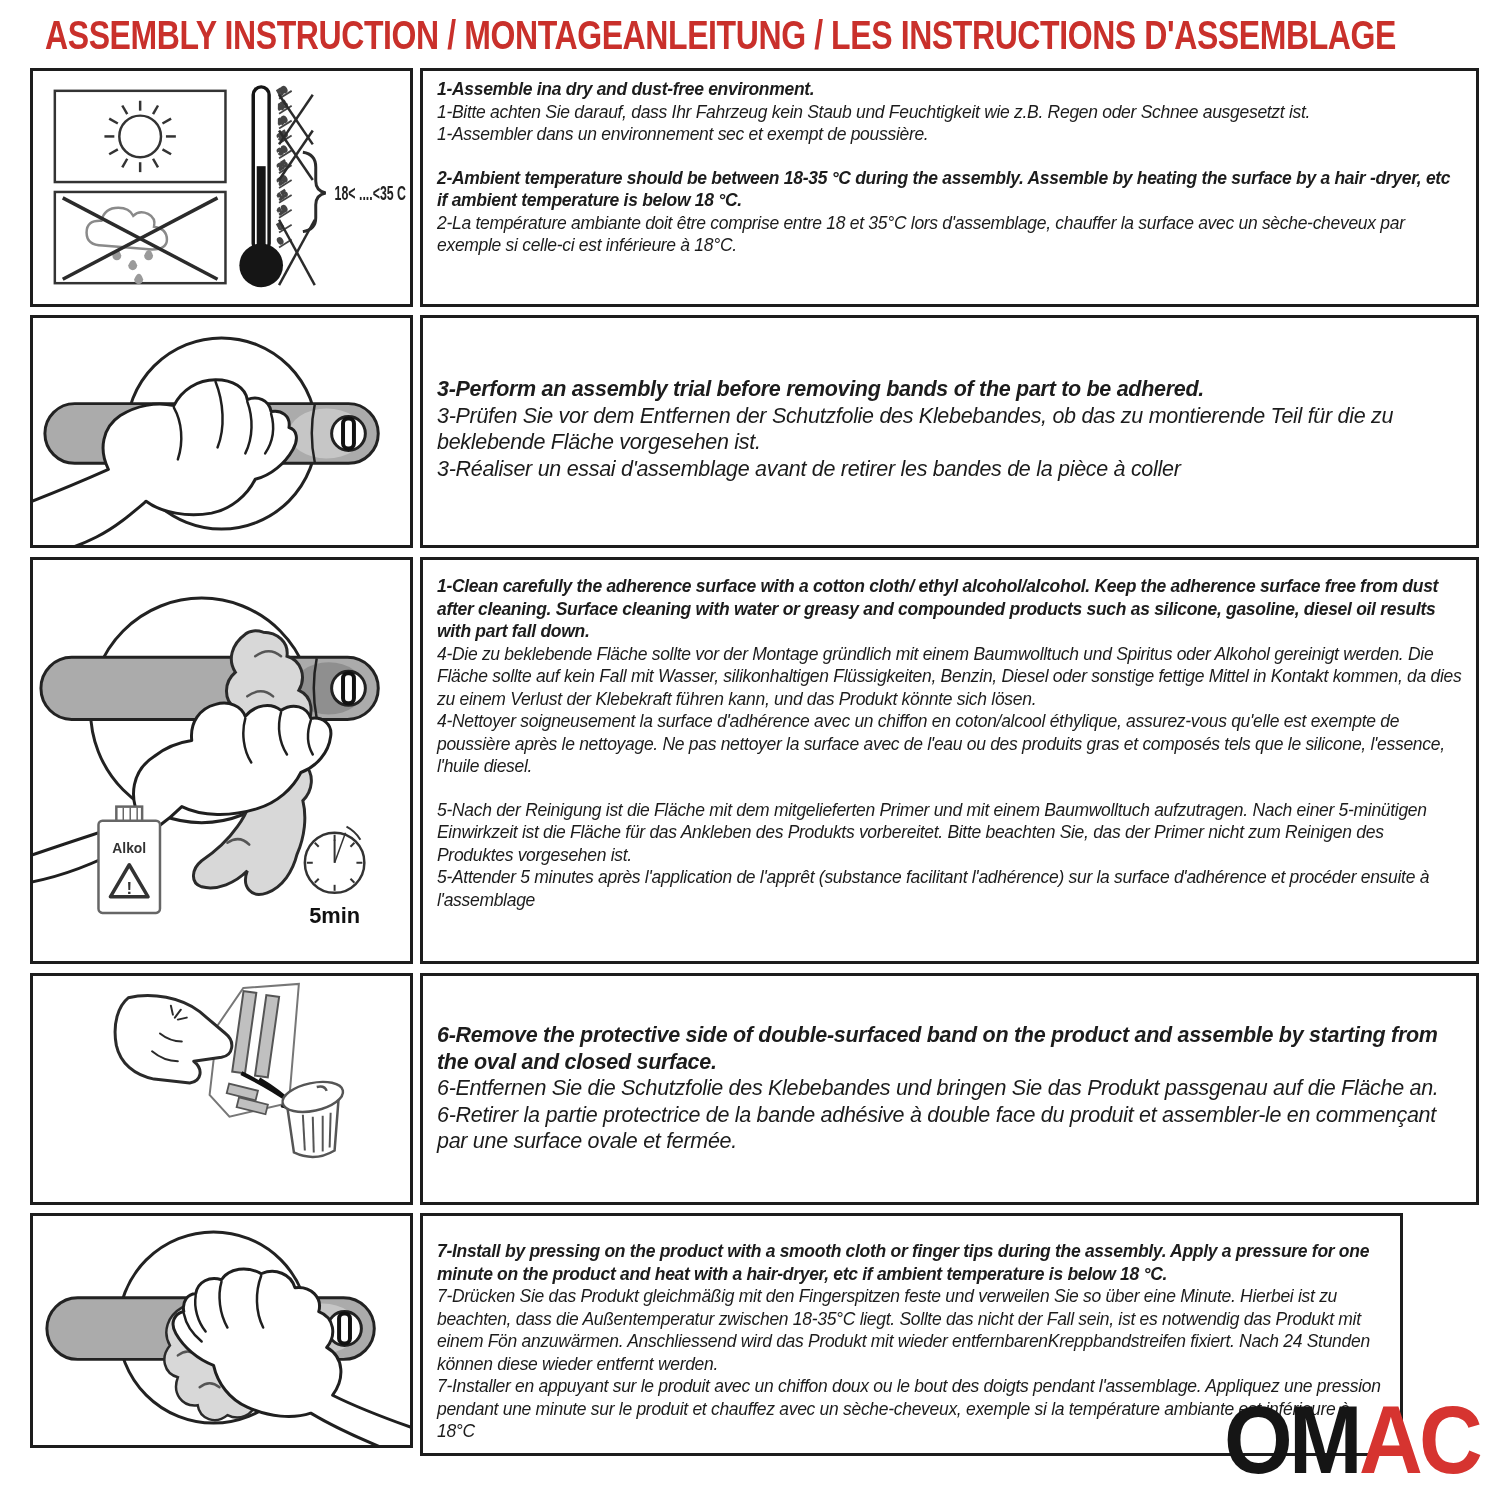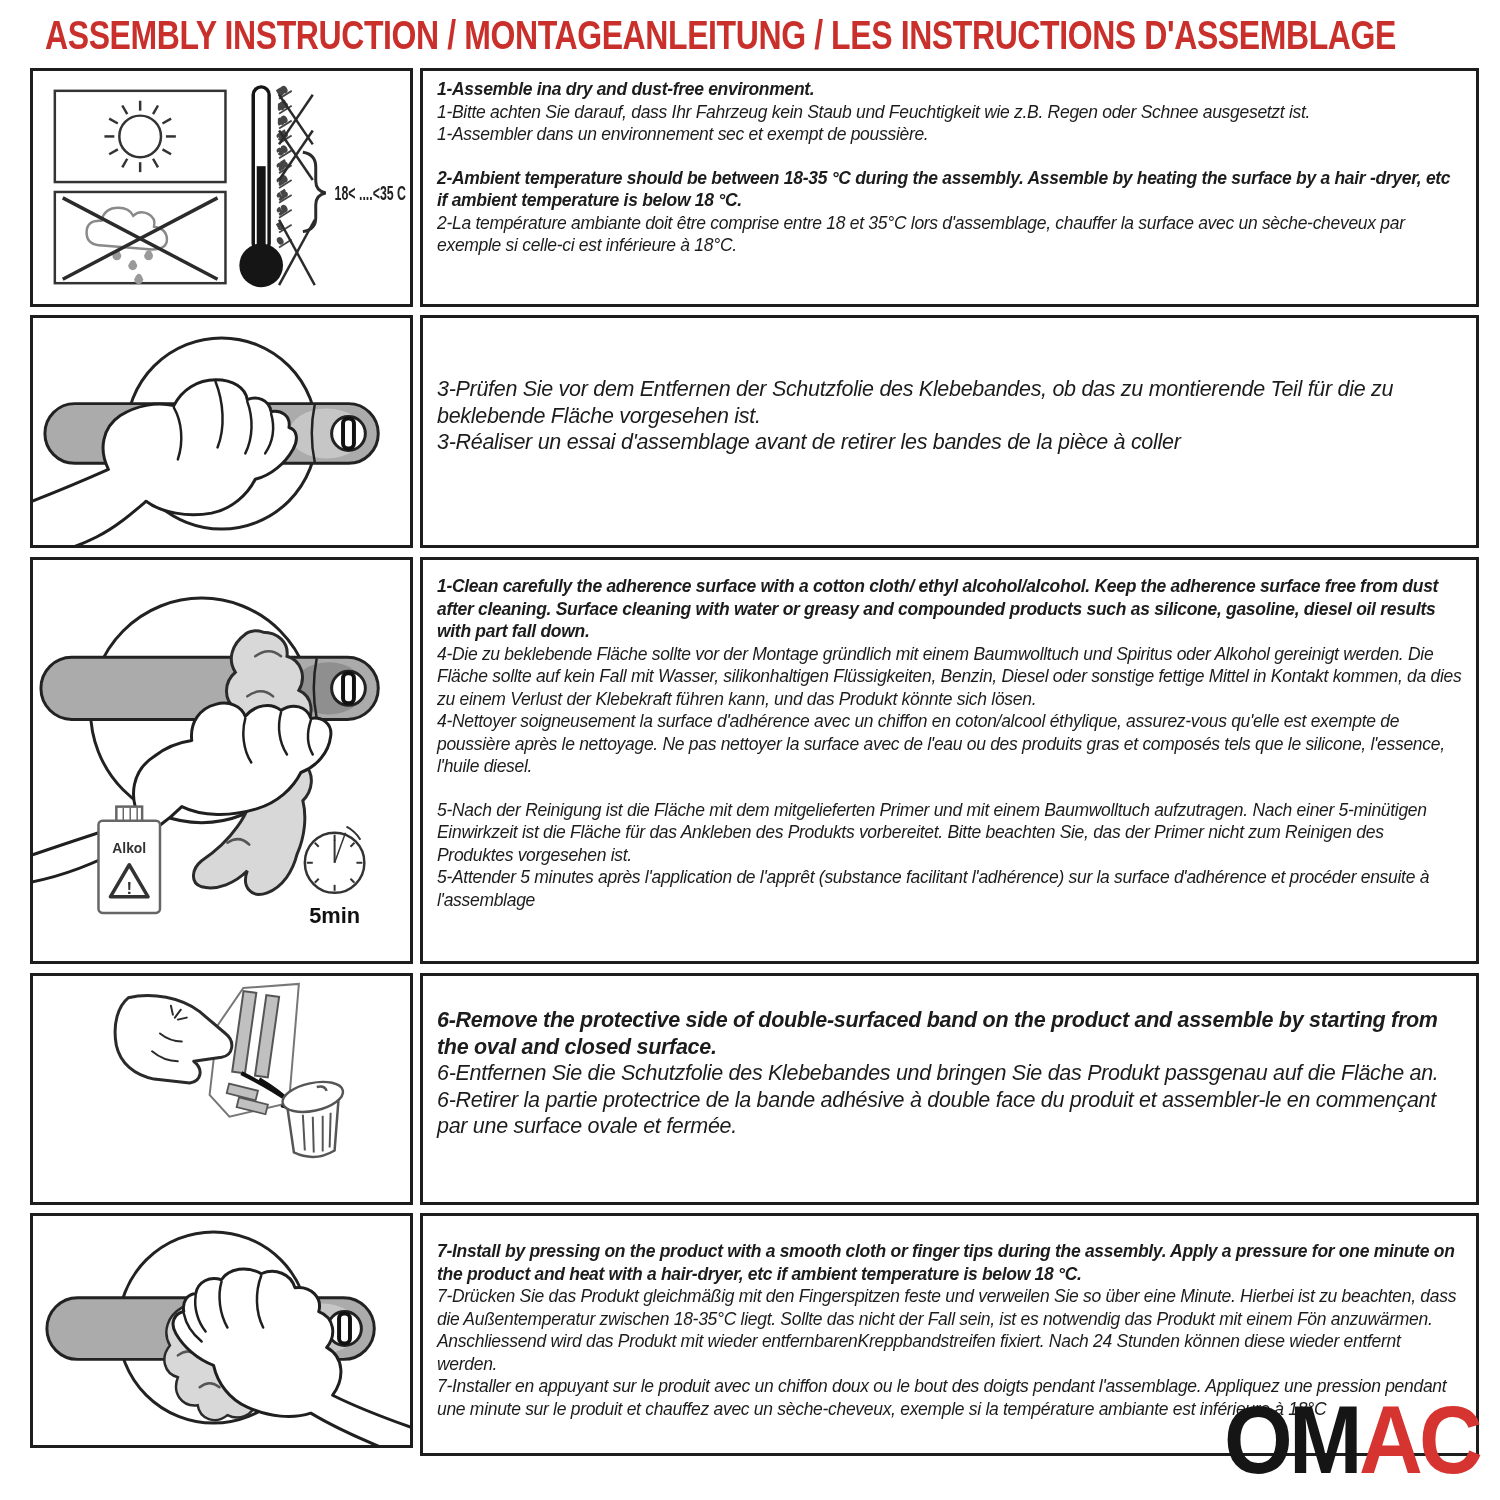--- a/index.html
+++ b/index.html
@@ -20,21 +20,21 @@
   .fig svg{display:block;width:100%;height:100%;}
   .txt{padding:0 14px;}
   .txt p{margin:0;letter-spacing:-0.3px;font-style:italic;}
   .small p{font-size:17.5px;line-height:22.5px;}
   .large p{font-size:21.5px;line-height:26.5px;}
   p.b{font-weight:bold;}
   p.gap{margin-bottom:21px;}
   .pt1{padding-top:7px;}
   .pt2{padding-top:58px;}
   .pt3{padding-top:15px;}
-  .pt4{padding-top:31px;}
+  .pt4{padding-top:46px;}
   .pt5{padding-top:24px;}
   .logo{
     position:absolute;top:1392px;left:1224px;z-index:5;
     font-size:96px;font-weight:bold;letter-spacing:-4px;line-height:1;
     transform:scaleX(0.92);transform-origin:0 0;white-space:nowrap;
   }
   .logo .lb{color:#151515;}
   .logo .lr{color:#d63430;}
 </style>
 </head>
@@ -167,20 +167,21 @@
       <g fill="none" stroke="#1f1f1f" stroke-width="2.5" stroke-linecap="round">
         <path d="M 184 64 C 192 84 194 110 186 130"></path>
         <path d="M 216 84 C 222 100 222 120 214 136"></path>
         <path d="M 240 96 C 244 110 242 124 234 136"></path>
         <path d="M 142 90 C 150 104 152 124 146 142"></path>
       </g>
     </g>
   </svg>
 </div>
 <div class="box txt large pt2" style="left:420px;top:315px;width:1059px;height:233px;">
+  <p class="b">3-Perform an assembly trial before removing bands of the part to be adhered.</p>
   <p>3-Prüfen Sie vor dem Entfernen der Schutzfolie des Klebebandes, ob das zu montierende Teil für die zu beklebende Fläche vorgesehen ist.</p>
   <p>3-Réaliser un essai d'assemblage avant de retirer les bandes de la pièce à coller</p>
 </div>
 
 <div class="box fig" style="left:30px;top:557px;width:383px;height:407px;">
   <svg viewBox="0 0 380 400" preserveAspectRatio="none">
     <circle cx="170" cy="150" r="112" fill="#fff" stroke="#222" stroke-width="3"></circle>
     <g>
       <rect x="8" y="97" width="340" height="62" rx="31" fill="#ababab" stroke="#222" stroke-width="3"></rect>
       <ellipse cx="298" cy="128" rx="36" ry="26" fill="#8f8f8f"></ellipse>
@@ -316,21 +317,21 @@
       <path d="M 386 214 C 352 202 322 190 302 180 C 314 164 314 142 296 132 C 306 120 304 102 288 96 C 292 82 280 70 264 72 C 260 58 244 52 230 58 C 216 50 198 52 190 64 C 178 60 166 66 164 78 C 156 78 150 86 152 96 C 142 98 138 108 144 118 C 152 132 166 144 182 150 C 186 168 198 184 216 192 C 238 202 262 204 280 198 C 300 210 330 224 360 236 L 386 238 Z" fill="#fff" stroke="#1f1f1f" stroke-width="3" stroke-linejoin="round"></path>
       <g fill="none" stroke="#1f1f1f" stroke-width="2.5" stroke-linecap="round">
         <path d="M 230 60 C 224 76 224 96 232 112"></path>
         <path d="M 190 66 C 186 80 188 98 196 112"></path>
         <path d="M 164 80 C 162 92 166 106 174 116"></path>
         <path d="M 152 98 C 154 108 160 118 170 126"></path>
       </g>
     </g>
   </svg>
 </div>
-<div class="box txt small pt5" style="left:420px;top:1213px;width:1059px;height:243px;">
+<div class="box txt small pt5" style="left:420px;top:1213px;width:983px;height:243px;">
   <p class="b">7-Install by pressing on the product with a smooth cloth or finger tips during the assembly. Apply a pressure for one minute on the product and heat with a hair-dryer, etc if ambient temperature is below 18 °C.</p>
   <p>7-Drücken Sie das Produkt gleichmäßig mit den Fingerspitzen feste und verweilen Sie so über eine Minute. Hierbei ist zu beachten, dass die Außentemperatur zwischen 18-35°C liegt. Sollte das nicht der Fall sein, ist es notwendig das Produkt mit einem Fön anzuwärmen. Anschliessend wird das Produkt mit wieder entfernbarenKreppbandstreifen fixiert. Nach 24 Stunden können diese wieder entfernt werden.</p>
   <p>7-Installer en appuyant sur le produit avec un chiffon doux ou le bout des doigts pendant l'assemblage. Appliquez une pression pendant une minute sur le produit et chauffez avec un sèche-cheveux, exemple si la température ambiante est inférieure à 18°C</p>
 </div>
 
 <div class="logo">
   <span class="lb">OM</span><span class="lr">AC</span>
 </div>
 
 </body></html>

